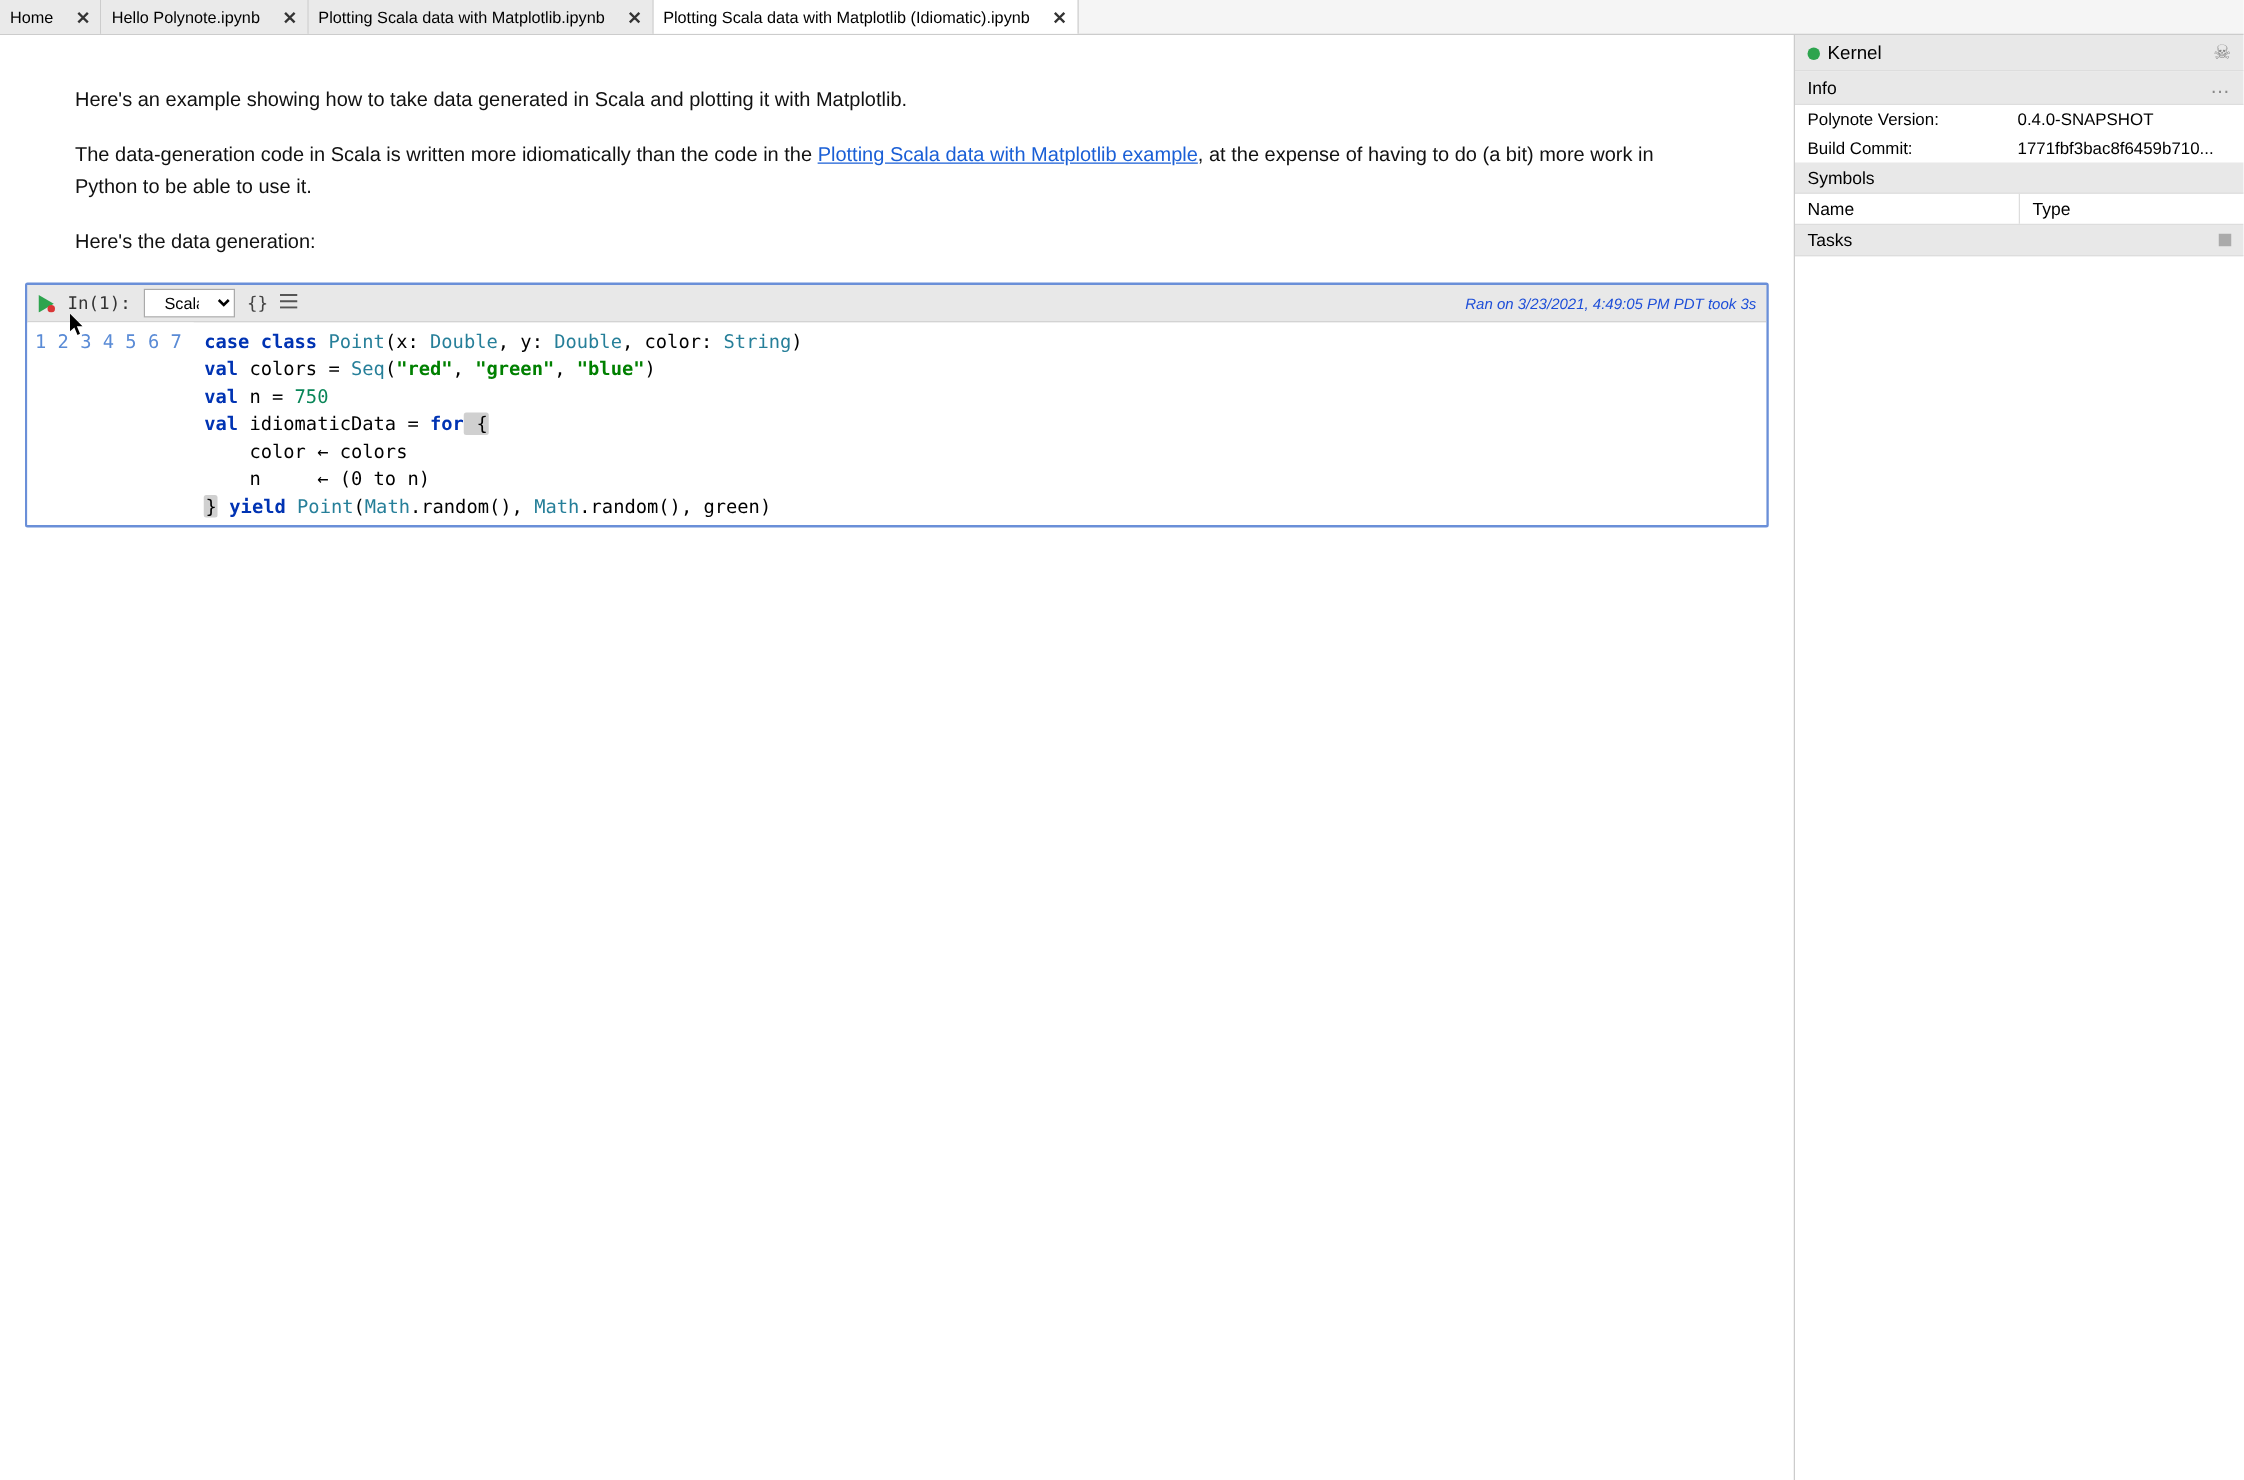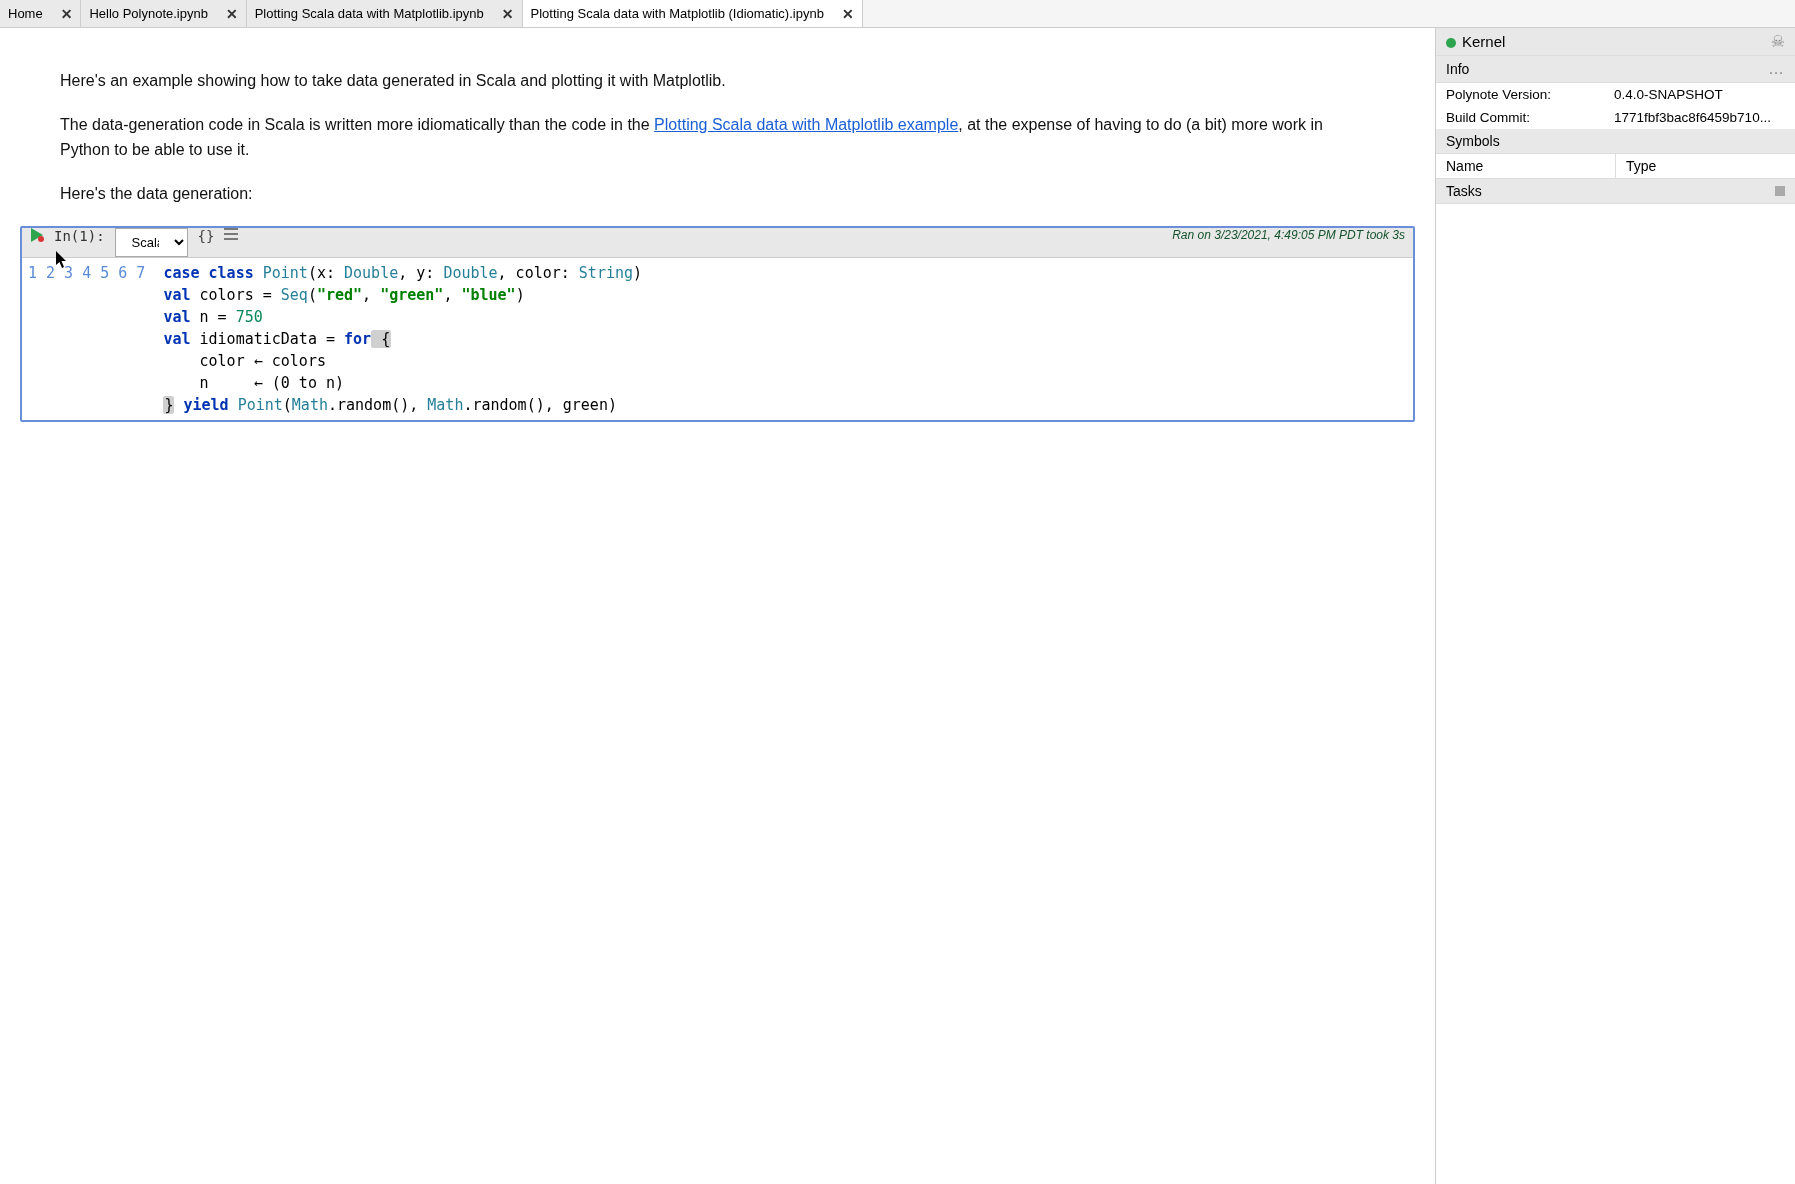--- a/index.html
+++ b/index.html
@@ -59,20 +59,21 @@
       color: #111;
     }
     .desc a { color: #1a5fd6; text-decoration: underline; }
     .cell {
       border: 2px solid #6a8fd8;
       border-radius: 2px;
       margin: 20px 20px 20px 20px;
     }
     .cell-header {
       display: flex;
+      align-items: center;
       background: #e8e8e8;
       border-bottom: 1px solid #ccc;
       height: 30px;
       padding: 0 8px;
       gap: 10px;
     }
     .run-button {
       width: 14px;
       height: 14px;
       position: relative;
@@ -85,21 +86,21 @@
       padding: 2px 12px; 
       background: #fff; 
       border: 1px solid #aaa; 
       width: 73px;
     }
     .braces { font-family: Menlo, Consolas, monospace; font-size: 14px; color: #444; cursor:pointer; }
     .lines-icon { cursor:pointer; }
     .cell-status {
       margin-left: auto;
       font-size: 12px;
-      color: #14532d;
+      color: #1d4ed8;
       font-style: italic;
     }
     .code-area {
       display: flex;
       font-family: Menlo, Consolas, monospace;
       font-size: 15px;
       line-height: 22px;
       background: #fff;
     }
     .gutter {

